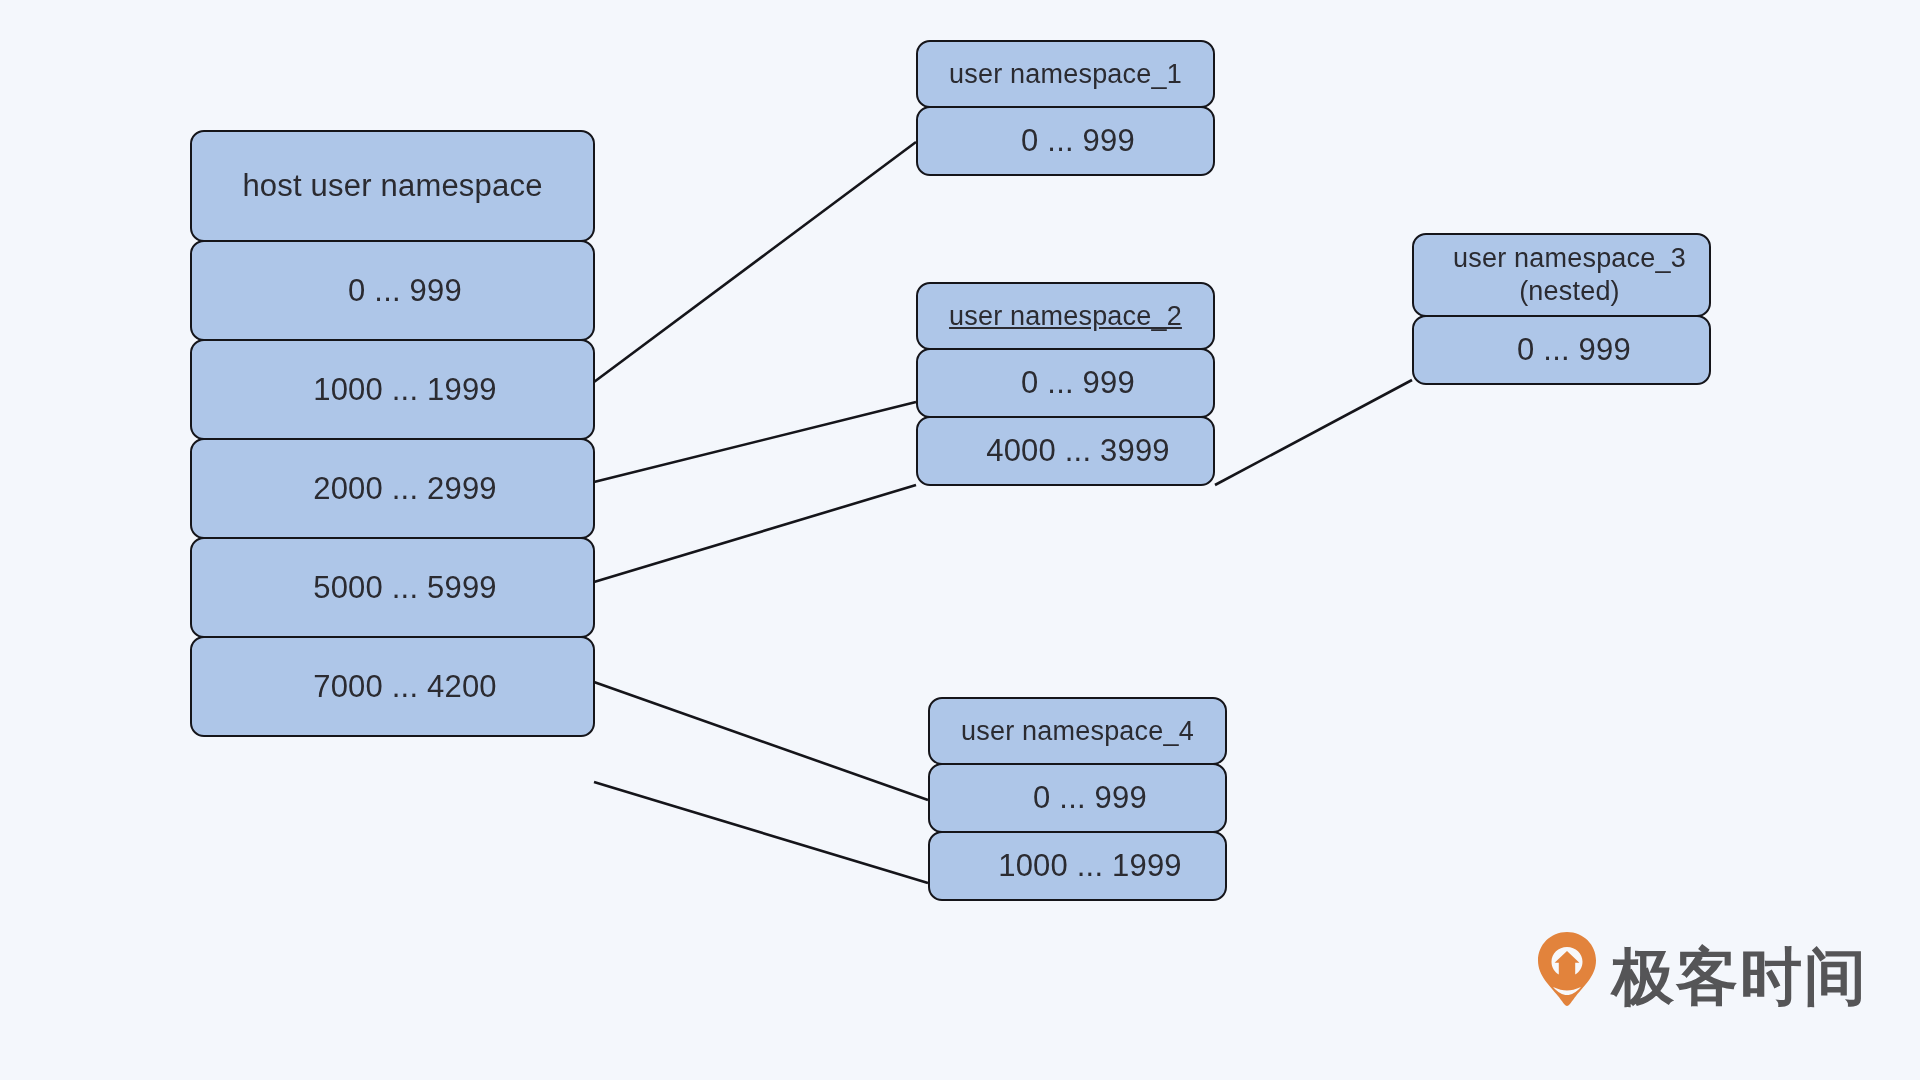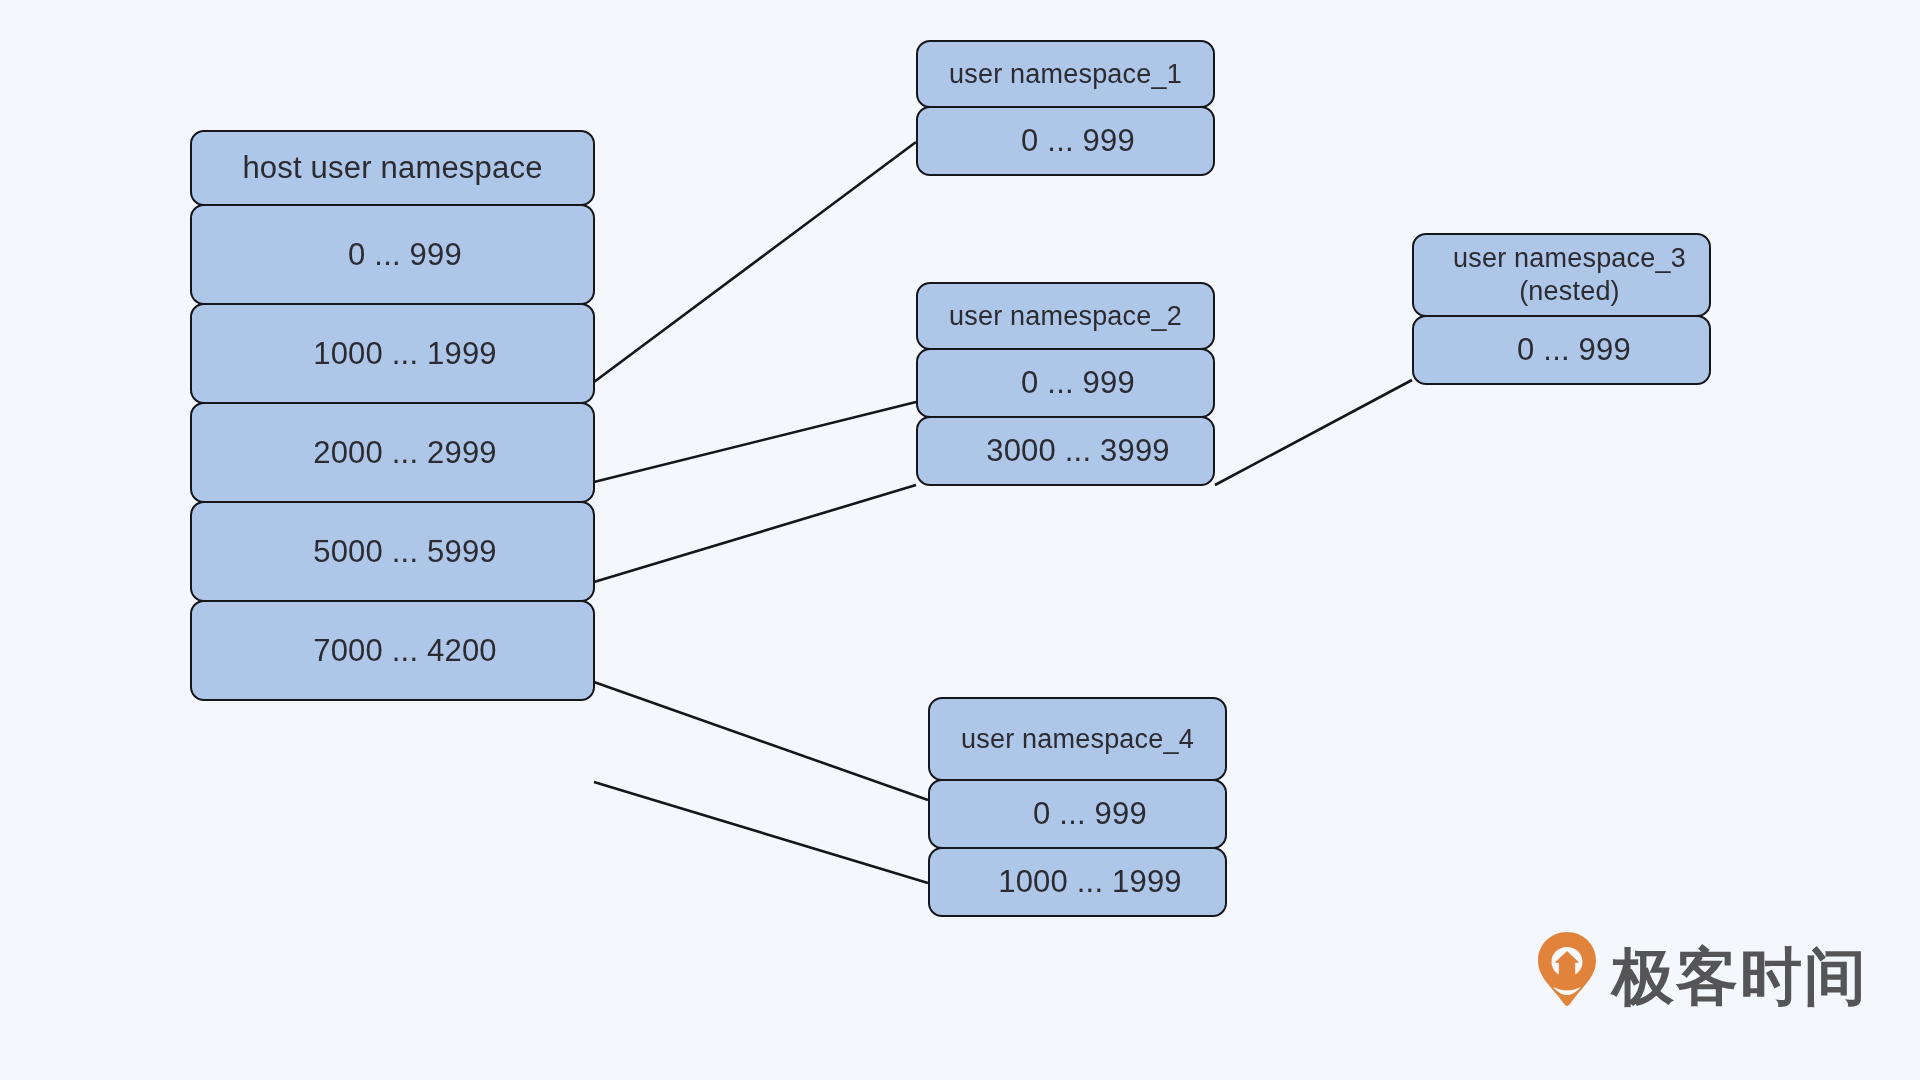--- a/index.html
+++ b/index.html
@@ -54,40 +54,40 @@
     padding-left: 25px;
   }
 
   
   #host-column {
     left: 190px;
     top: 130px;
     width: 405px;
   }
   #host-column .node { height: 101px; }
-  #host-column .node.header { height: 76px; font-size: 31px; }
+  #host-column .node.header { height: 112px; font-size: 31px; }
 
   
   #ns1-group { left: 916px; top: 40px; width: 299px; }
   #ns1-group .node.header { height: 68px; }
   #ns1-group .node.row { height: 70px; }
 
   
   #ns2-group { left: 916px; top: 282px; width: 299px; }
-  #ns2-group .node.header { height: 68px; }
+  #ns2-group .node.header { height: 68px; text-decoration: underline; }
   #ns2-group .node.row { height: 70px; }
 
   
   #ns3-group { left: 1412px; top: 233px; width: 299px; }
   #ns3-group .node.header { height: 84px; padding-left: 16px; }
   #ns3-group .node.row { height: 70px; }
 
   
   #ns4-group { left: 928px; top: 697px; width: 299px; }
-  #ns4-group .node.header { height: 84px; text-align: center; }
+  #ns4-group .node.header { height: 68px; text-align: center; }
   #ns4-group .node.row { height: 70px; }
 
   
   #brand-logo {
     position: absolute;
     left: 1536px;
     top: 930px;
     display: flex;
     align-items: flex-end;
     gap: 14px;
@@ -136,21 +136,21 @@
   </div>
 
   <div class="group" id="ns1-group">
     <div class="node header">user namespace_1</div>
     <div class="node row">0 ... 999</div>
   </div>
 
   <div class="group" id="ns2-group">
     <div class="node header">user namespace_2</div>
     <div class="node row">0 ... 999</div>
-    <div class="node row">3000 ... 3999</div>
+    <div class="node row">4000 ... 3999</div>
   </div>
 
   <div class="group" id="ns3-group">
     <div class="node header">
       <span style="display:block">
         <span>user namespace_3</span><br>
         <span>(nested)</span>
       </span>
     </div>
     <div class="node row">0 ... 999</div>

